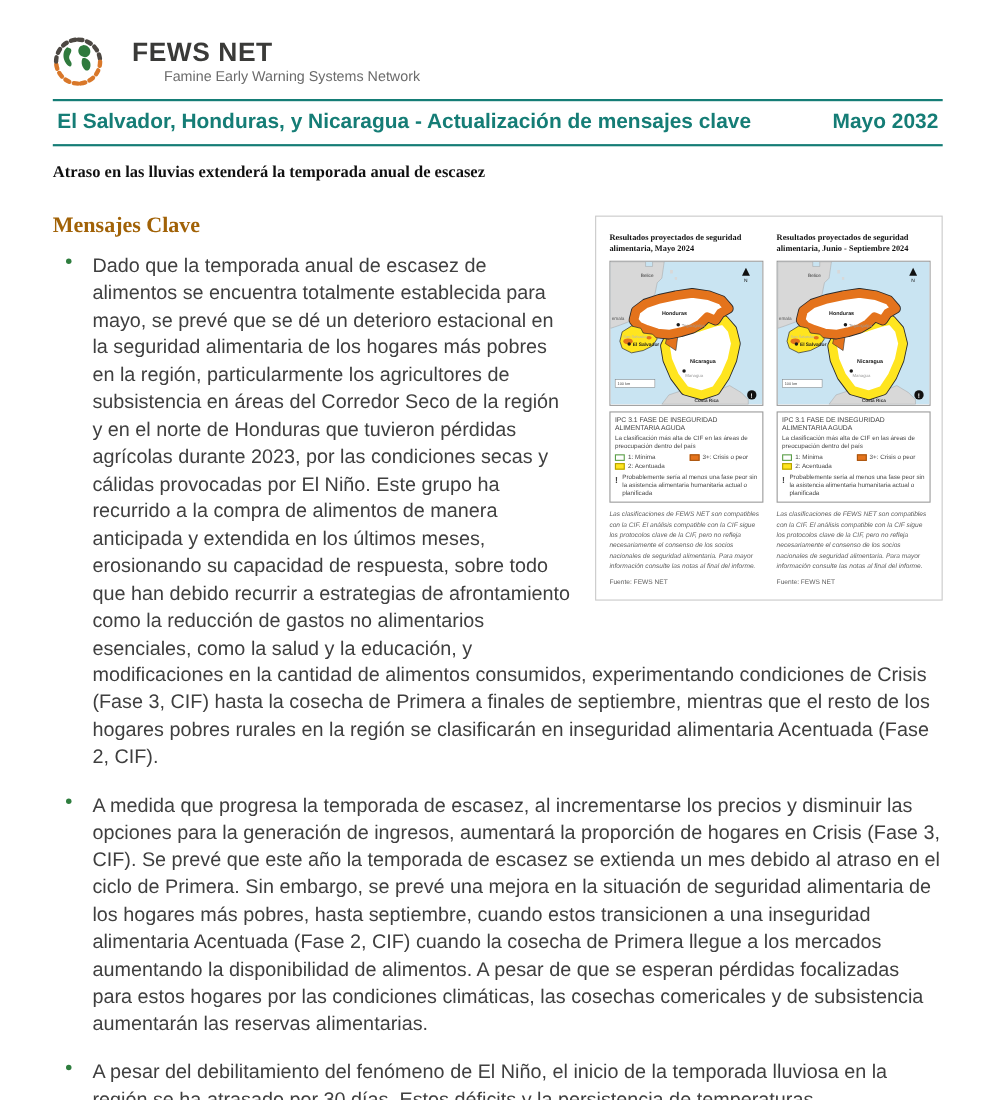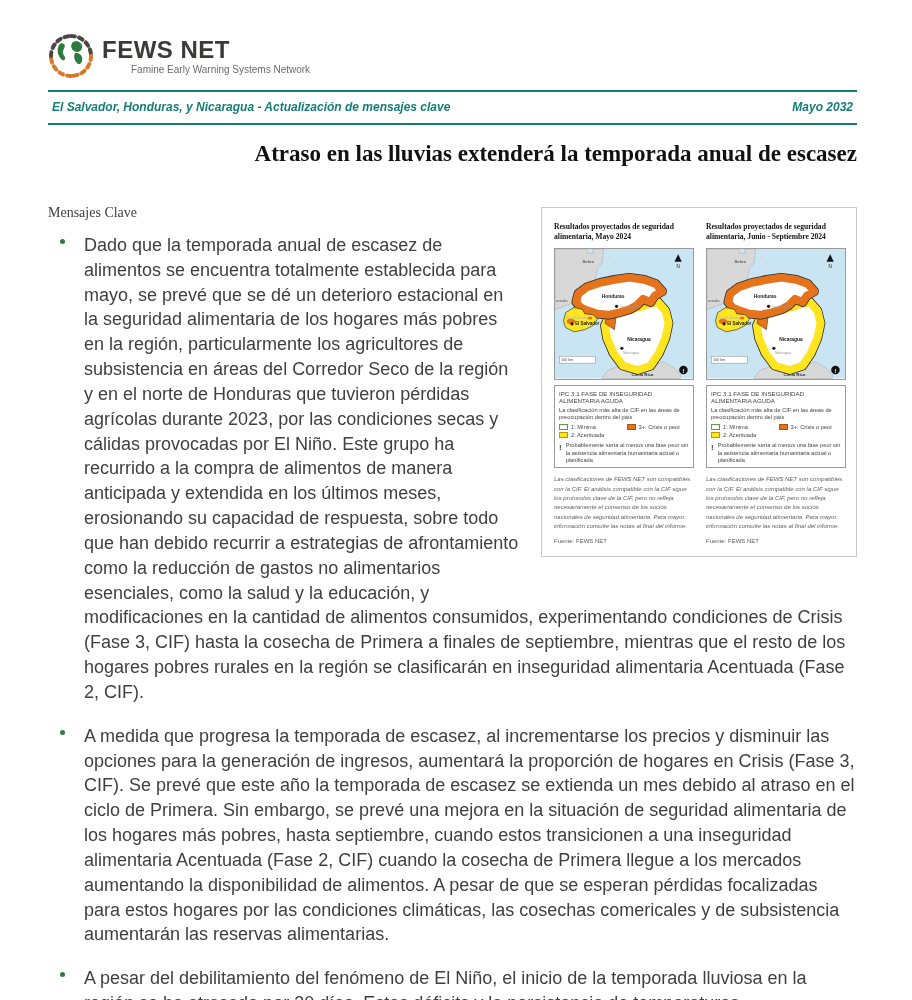--- a/index.html
+++ b/index.html
@@ -4,35 +4,35 @@
 <style>
   * { box-sizing: border-box; }
   html,body { margin:0; padding:0; }
   body {
     width:912px; height:1000px; background:#ffffff; overflow:hidden;
     font-family:"Liberation Sans","DejaVu Sans",sans-serif; color:#3f3f3f;
   }
   .page { padding:32px 55px 0 48px; }
 
   
-  .brand { display:flex; align-items:center; gap:8px; margin-bottom:10px; height:48px; }
+  .brand { display:flex; align-items:center; gap:26px; margin-bottom:10px; height:48px; }
   .brand-logo { width:46px; height:46px; flex:none; }
   .brand-name { font-size:24px; font-weight:bold; color:#3a3a38; letter-spacing:.5px; line-height:1; }
-  .brand-tagline { font-size:10px; color:#6b6b6b; margin-top:2px;padding-left:29px; }
+  .brand-tagline { font-size:13px; color:#6b6b6b; margin-top:2px;padding-left:29px; }
 
   .rule { border-top:2px solid #157d76; height:0; }
 
   .doc-header { display:flex; justify-content:space-between; align-items:center;
-    padding:8px 4px 9px 4px; font-weight:bold; font-size:12px; color:#157d76;font-style:italic; }
-
-  h1.page-title { font-family:"Liberation Serif","DejaVu Serif",serif; font-size:23px;
-    text-align:right; color:#111; margin:16px 0 38px 0; font-weight:bold; }
-
-  h2.section-heading { font-family:"Liberation Serif","DejaVu Serif",serif; font-size:14px;
-    color:#404040; margin:0 0 12px 0; font-weight:normal; }
+    padding:8px 4px 9px 4px; font-weight:bold; font-size:19px; color:#157d76; }
+
+  h1.page-title { font-family:"Liberation Serif","DejaVu Serif",serif; font-size:15px;
+    text-align:left; color:#111; margin:16px 0 28px 0; font-weight:bold; }
+
+  h2.section-heading { font-family:"Liberation Serif","DejaVu Serif",serif; font-size:20px;
+    color:#a16207; margin:0 0 12px 0; font-weight:bold; }
 
   
   ul.bullets { margin:0; padding-left:36px; }
   ul.bullets li { list-style:none; position:relative; font-size:18px; line-height:1.38;
     margin-bottom:19px; text-align:left; }
   ul.bullets li::before { content:''; position:absolute; left:-24px; top:6px; width:5px; height:5px;
     border-radius:50%; background:#2e7d3e; }
 
   
   .figure { float:right; width:316px; border:1px solid #c9c9c9; background:#fff;

